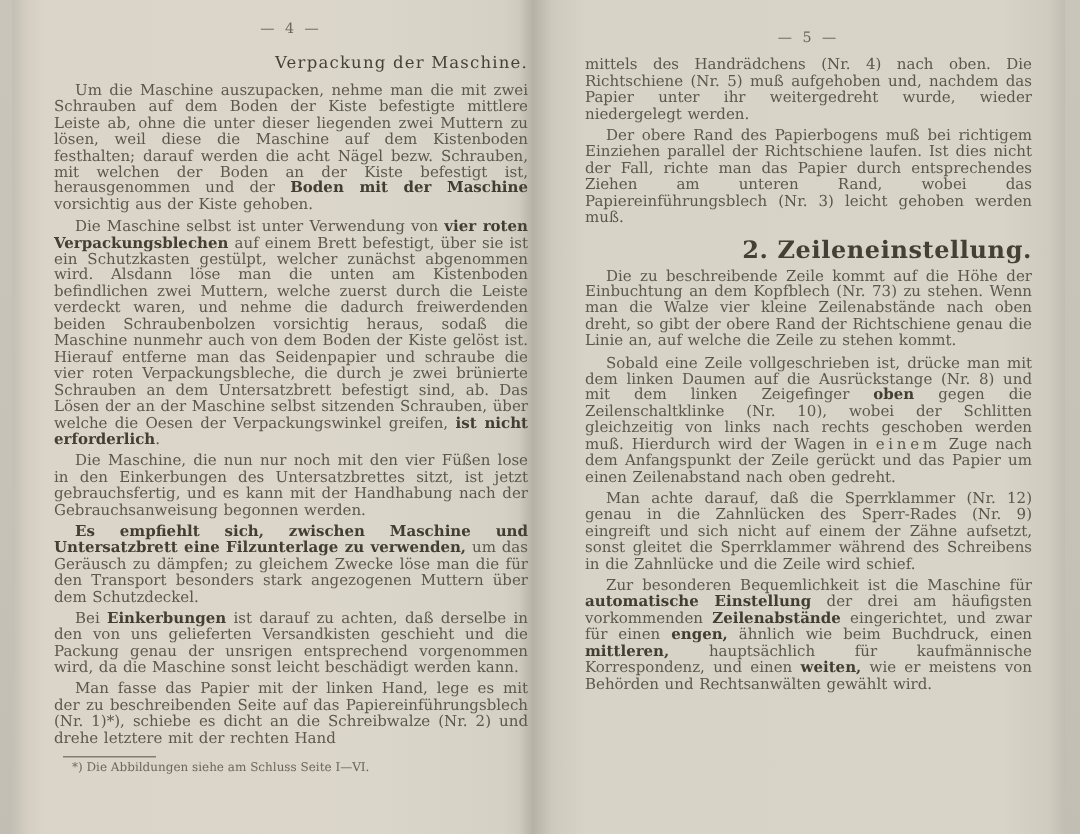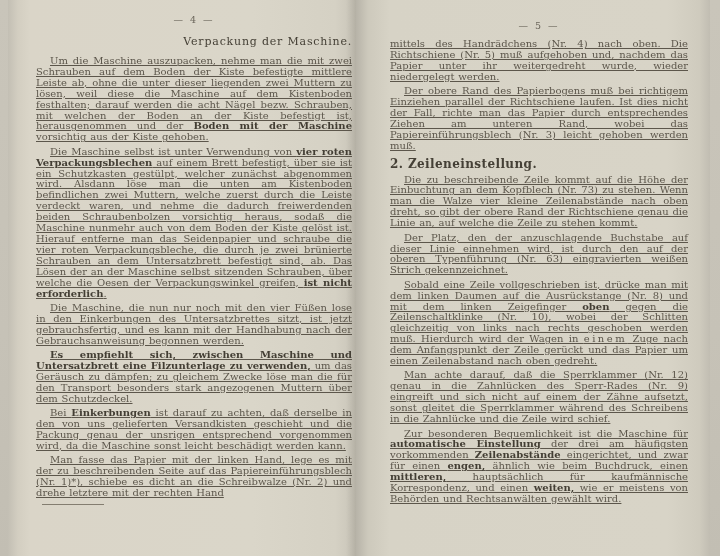--- a/index.html
+++ b/index.html
@@ -51,36 +51,35 @@
   .page-left .page-number { margin-bottom: 10px; }
   .chapter-heading {
     font-size: 11px;
     font-weight: normal;
     text-align: right;
     letter-spacing: 0.8px;
     color: #454036;
     margin: 0 0 8px 0;
   }
   .section-heading {
-    font-size: 12px;
+    font-size: 16px;
     font-weight: bold;
-    text-align: left;
+    text-align: right;
     letter-spacing: 0.4px;
     color: #454036;
     margin: 5px 0 4px 0;
   }
   .page-content p {
     font-size: 10px;
     line-height: 10.9px;
     text-align: justify;
     text-indent: 14px;
     margin: 0 0 3.5px 0;
     word-spacing: 0.6px;
     hyphens: auto;
-    text-decoration: underline;
   }
   .page-content p.noindent { text-indent: 0; }
   .b { font-weight: bold; color: #433e34; }
   .sp { letter-spacing: 2.5px; }
   .footnote-rule {
     width: 62px;
     border-top: 1px solid #837d70;
     margin: 5px 0 2px 6px;
   }
   .footnote {
@@ -99,32 +98,32 @@
     <div class="page-number">— 4 —</div>
     <div class="page-content">
         <h2 class="chapter-heading">Verpackung der Maschine.</h2>
         <p><span>Um die Maschine auszupacken, nehme man die mit zwei Schrauben auf dem Boden der Kiste befestigte mittlere Leiste ab, ohne die unter dieser liegenden zwei Muttern zu lösen, weil diese die Maschine auf dem Kistenboden festhalten; darauf werden die acht Nägel bezw. Schrauben, mit welchen der Boden an der Kiste befestigt ist, herausgenommen und der </span><span class="b">Boden mit der Maschine</span><span> vorsichtig aus der Kiste gehoben.</span></p>
         <p><span>Die Maschine selbst ist unter Verwendung von </span><span class="b">vier roten Verpackungsblechen</span><span> auf einem Brett befestigt, über sie ist ein Schutzkasten gestülpt, welcher zunächst abgenommen wird. Alsdann löse man die unten am Kistenboden befindlichen zwei Muttern, welche zuerst durch die Leiste verdeckt waren, und nehme die dadurch freiwerdenden beiden Schraubenbolzen vorsichtig heraus, sodaß die Maschine nunmehr auch von dem Boden der Kiste gelöst ist. Hierauf entferne man das Seidenpapier und schraube die vier roten Verpackungsbleche, die durch je zwei brünierte Schrauben an dem Untersatzbrett befestigt sind, ab. Das Lösen der an der Maschine selbst sitzenden Schrauben, über welche die Oesen der Verpackungswinkel greifen, </span><span class="b">ist nicht erforderlich</span><span>.</span></p>
         <p><span>Die Maschine, die nun nur noch mit den vier Füßen lose in den Einkerbungen des Untersatzbrettes sitzt, ist jetzt gebrauchsfertig, und es kann mit der Handhabung nach der Gebrauchsanweisung begonnen werden.</span></p>
         <p><span class="b">Es empfiehlt sich, zwischen Maschine und Untersatzbrett eine Filzunterlage zu verwenden,</span><span> um das Geräusch zu dämpfen; zu gleichem Zwecke löse man die für den Transport besonders stark angezogenen Muttern über dem Schutzdeckel.</span></p>
         <p><span>Bei </span><span class="b">Einkerbungen</span><span> ist darauf zu achten, daß derselbe in den von uns gelieferten Versandkisten geschieht und die Packung genau der unsrigen entsprechend vorgenommen wird, da die Maschine sonst leicht beschädigt werden kann.</span></p>
         <p><span>Man fasse das Papier mit der linken Hand, lege es mit der zu beschreibenden Seite auf das Papiereinführungsblech (Nr. 1)*), schiebe es dicht an die Schreibwalze (Nr. 2) und drehe letztere mit der rechten Hand</span></p>
         <div class="footnote-rule"></div>
+        <div class="footnote">*) Die Abbildungen siehe am Schluss Seite I—VI.</div>
       </div>
   </div>
 
   <div class="gutter"></div>
 
   <div class="page page-right">
     <div class="page-number">— 5 —</div>
     <div class="page-content">
         <p class="noindent"><span>mittels des Handrädchens (Nr. 4) nach oben.  Die Richtschiene (Nr. 5) muß aufgehoben und, nachdem das Papier unter ihr weitergedreht wurde, wieder niedergelegt werden.</span></p>
         <p><span>Der obere Rand des Papierbogens muß bei richtigem Einziehen parallel der Richtschiene laufen.  Ist dies nicht der Fall, richte man das Papier durch entsprechendes Ziehen am unteren Rand, wobei das Papiereinführungsblech (Nr. 3) leicht gehoben werden muß.</span></p>
         <h3 class="section-heading">2. Zeileneinstellung.</h3>
         <p><span>Die zu beschreibende Zeile kommt auf die Höhe der Einbuchtung an dem Kopfblech (Nr. 73) zu stehen.  Wenn man die Walze vier kleine Zeilenabstände nach oben dreht, so gibt der obere Rand der Richtschiene genau die Linie an, auf welche die Zeile zu stehen kommt.</span></p>
-        <p><span>Der Platz, den der anzuschlagende Buchstabe auf dieser Linie einnehmen wird, ist durch den auf der oberen Typenführung (Nr. 63) eingravierten weißen Strich gekennzeichnet.</span></p>
         <p><span>Sobald eine Zeile vollgeschrieben ist, drücke man mit dem linken Daumen auf die Ausrückstange (Nr. 8) und mit dem linken Zeigefinger </span><span class="b">oben</span><span> gegen die Zeilenschaltklinke (Nr. 10), wobei der Schlitten gleichzeitig von links nach rechts geschoben werden muß.  Hierdurch wird der Wagen in </span><span class="sp">einem</span><span> Zuge nach dem Anfangspunkt der Zeile gerückt und das Papier um einen Zeilenabstand nach oben gedreht.</span></p>
         <p><span>Man achte darauf, daß die Sperrklammer (Nr. 12) genau in die Zahnlücken des Sperr-Rades (Nr. 9) eingreift und sich nicht auf einem der Zähne aufsetzt, sonst gleitet die Sperrklammer während des Schreibens in die Zahnlücke und die Zeile wird schief.</span></p>
         <p><span>Zur besonderen Bequemlichkeit ist die Maschine für </span><span class="b">automatische Einstellung</span><span> der drei am häufigsten vorkommenden </span><span class="b">Zeilenabstände</span><span> eingerichtet, und zwar für einen </span><span class="b">engen,</span><span> ähnlich wie beim Buchdruck, einen </span><span class="b">mittleren,</span><span> hauptsächlich für kaufmännische Korrespondenz, und einen </span><span class="b">weiten,</span><span> wie er meistens von Behörden und Rechtsanwälten gewählt wird.</span></p>
       </div>
   </div>
 
 </div>
 
 </body></html>

